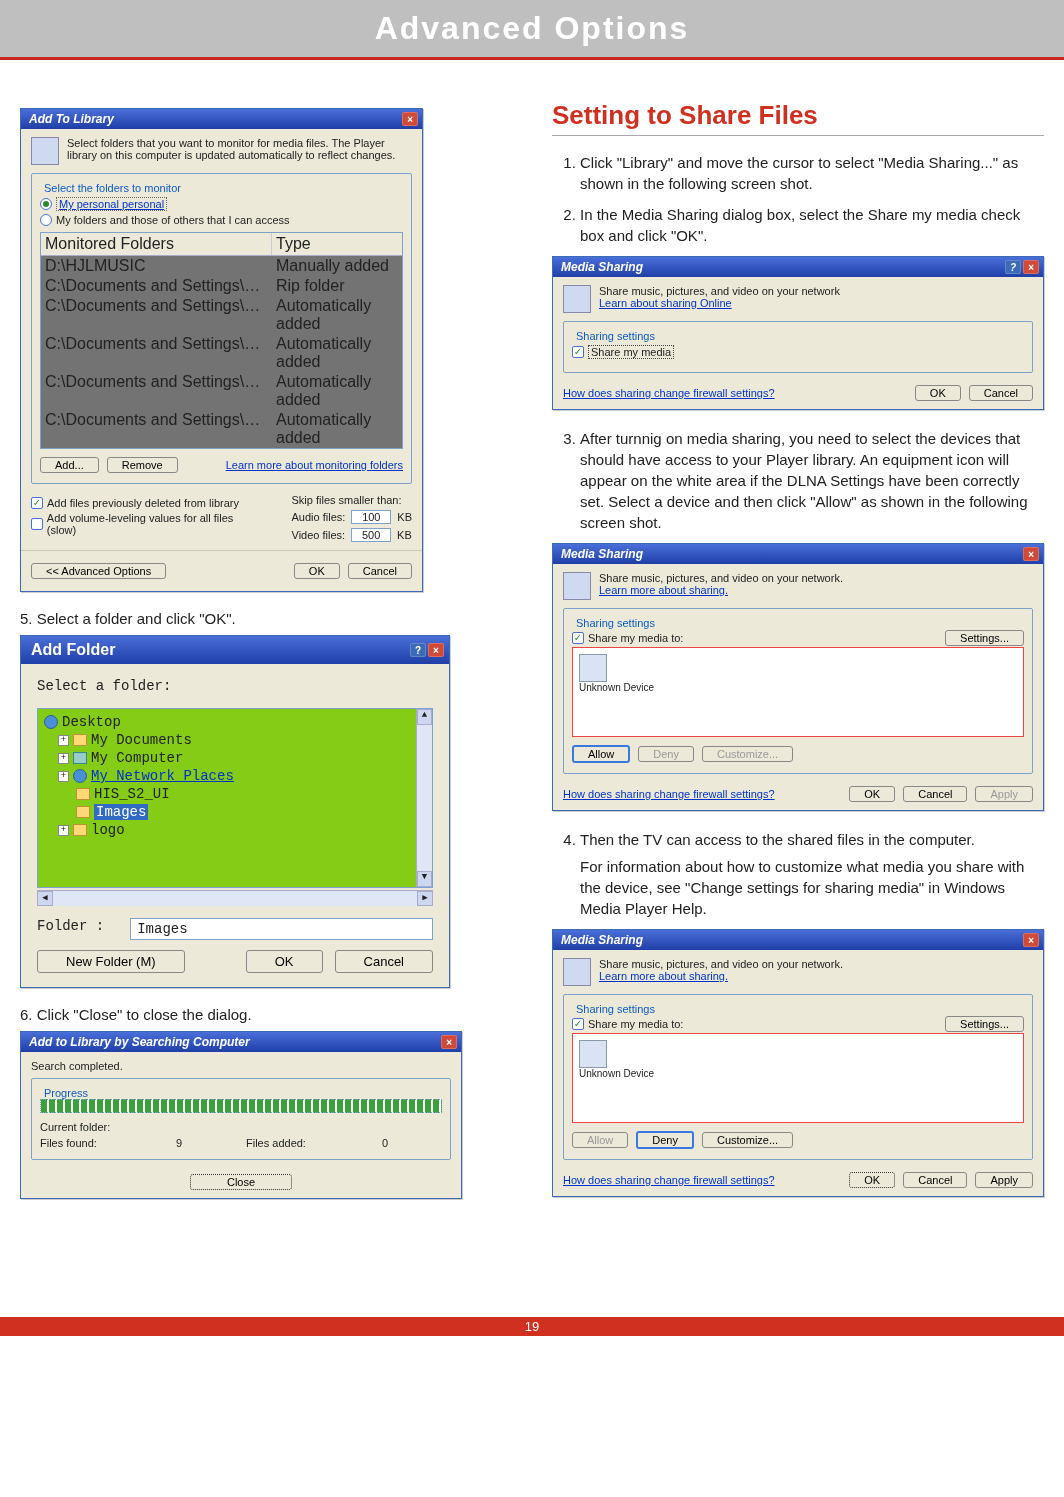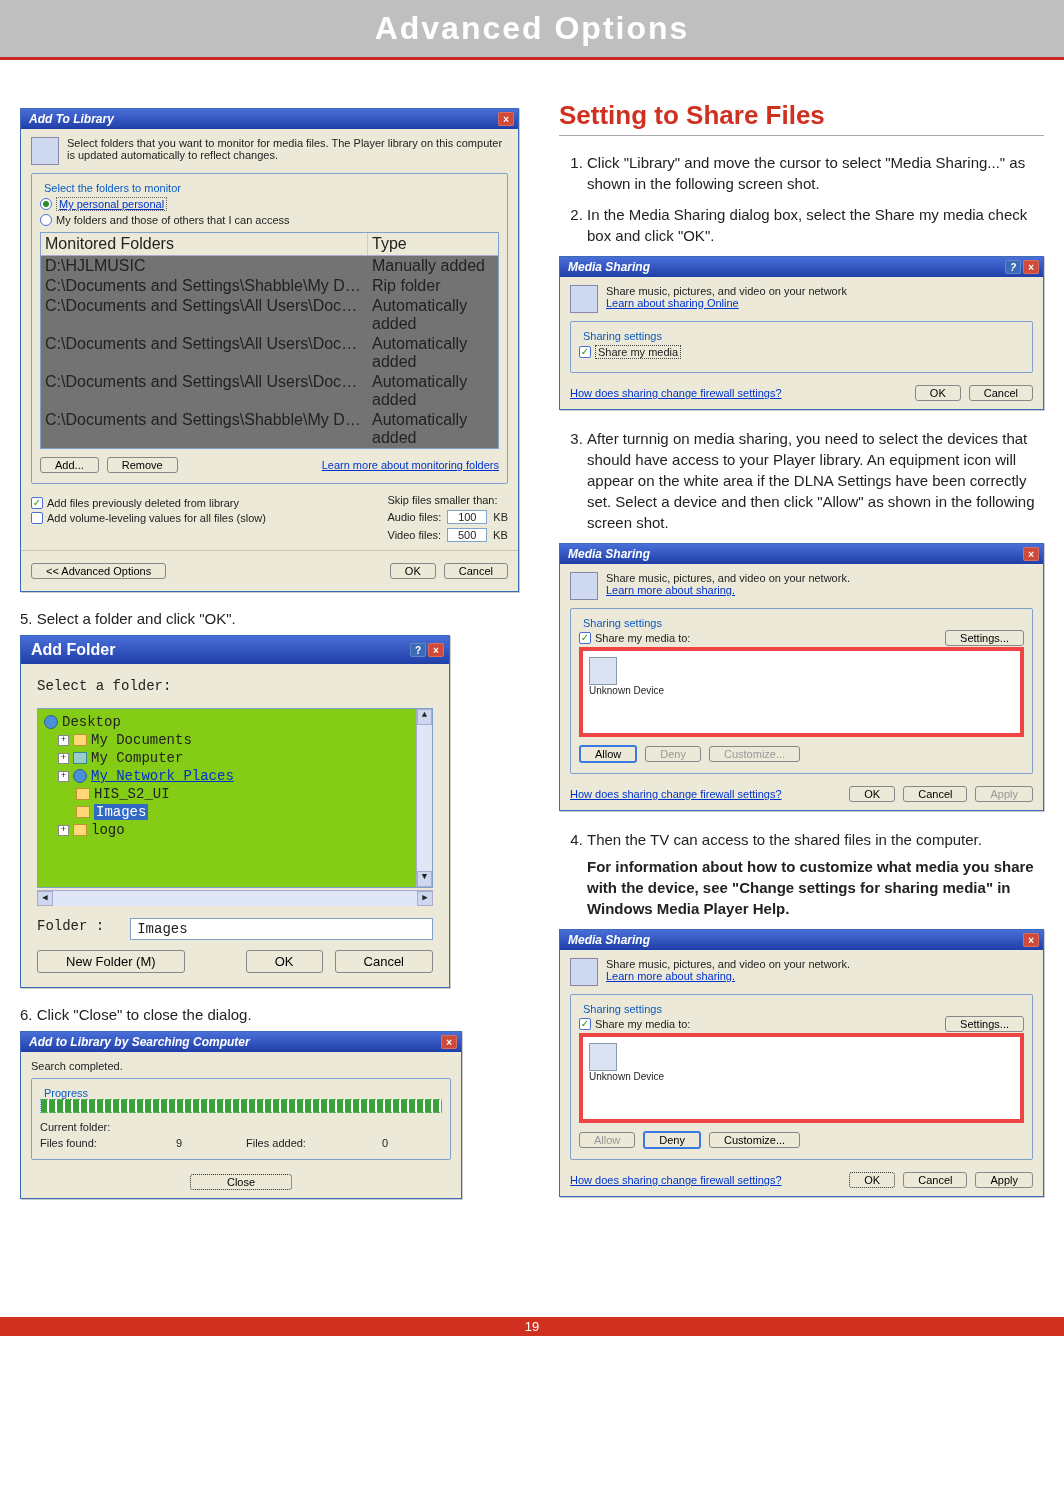--- a/index.html
+++ b/index.html
@@ -32,21 +32,21 @@
   .section-title {
     color: #d03020;
     font-size: 26px;
     font-weight: bold;
     border-bottom: 1px solid #aaa;
     padding-bottom: 4px;
     margin-bottom: 16px;
   }
   ol.steps { margin: 0 0 0 10px; padding: 0 0 0 18px; }
   ol.steps > li { margin-bottom: 10px; line-height: 1.4; font-size: 15px; }
-  .note { margin-top: 6px; font-size: 15px; line-height: 1.4; font-weight: bold; }
+  .note { margin-top: 6px; font-size: 15px; line-height: 1.4; }
   .step-plain { font-size: 15px; margin: 12px 0 6px 0; }
   
   .dlg {
     border: 1px solid #3b6ab6;
     background: #ece9d8;
     font-size: 11px;
     margin: 8px 0 18px 0;
     box-shadow: 1px 1px 0 rgba(0,0,0,.2);
   }
   .dlg-title {
@@ -127,36 +127,36 @@
   .sb-btn { height:16px; background:#cdd8f0; border:1px solid #aac; text-align:center; font-size:9px; }
   .scrollbar-h { height:16px; background:#dfe6f6; border-top:1px solid #aac; display:flex; justify-content:space-between; margin-top:2px; }
   .sb-h-btn { width:16px; background:#cdd8f0; border:1px solid #aac; text-align:center; font-size:9px; }
   .folder-input-row { display:flex; align-items:flex-start; gap:26px; margin:12px 0 10px 0; font-size:14px; }
   .folder-input { flex:1; background:#fff; border:1px solid #7da2ce; padding:2px 6px; font-family:"Courier New",monospace; }
   .addfolder-buttons { display:flex; gap:12px; }
   .addfolder-buttons .btn { padding:3px 28px; font-size:13px; }
   .progress-bar { height:14px; border:1px dotted #7da2ce;
                   background: repeating-linear-gradient(90deg,#3aa03a 0 6px,#fff 6px 8px); }
   .prog-grid { display:grid; grid-template-columns:1fr 60px 1fr 60px; font-size:11px; margin-top:8px; gap:4px 10px; }
-  .devices-box { background:#fff; border:4px solid #ef4444; height:90px;
+  .devices-box { background:#fff; border:1px solid #ef4444; height:90px;
                  padding:6px; display:flex; align-items:flex-start; gap:6px; }
   .deviceicon { width:28px; height:28px; background:#d9e3f2; border:1px solid #89a; }
   .page-num { text-align:center; color:#fff; background:#d03020; width:100%; padding:2px 0; font-size:13px; position: relative; margin-top: 80px; }
 </style>
 </head>
 <body>
 
 <div class="banner">Advanced Options</div>
 
 <div class="page">
 <div class="cols">
 
 <div class="col-left">
 
-  <div class="dlg" style="width:499px;">
+  <div class="dlg" style="width:403px;">
     <div class="dlg-title">
       <span>Add To Library</span>
       <div class="tbtns">
         <div class="tbtn">×</div>
       </div>
     </div>
     <div class="dlg-body">
       <div class="dlg-heading-row">
         <div class="dlg-icon-box"></div>
         <div>Select folders that you want to monitor for media files. The Player library on this computer is updated automatically to reflect changes.</div>

